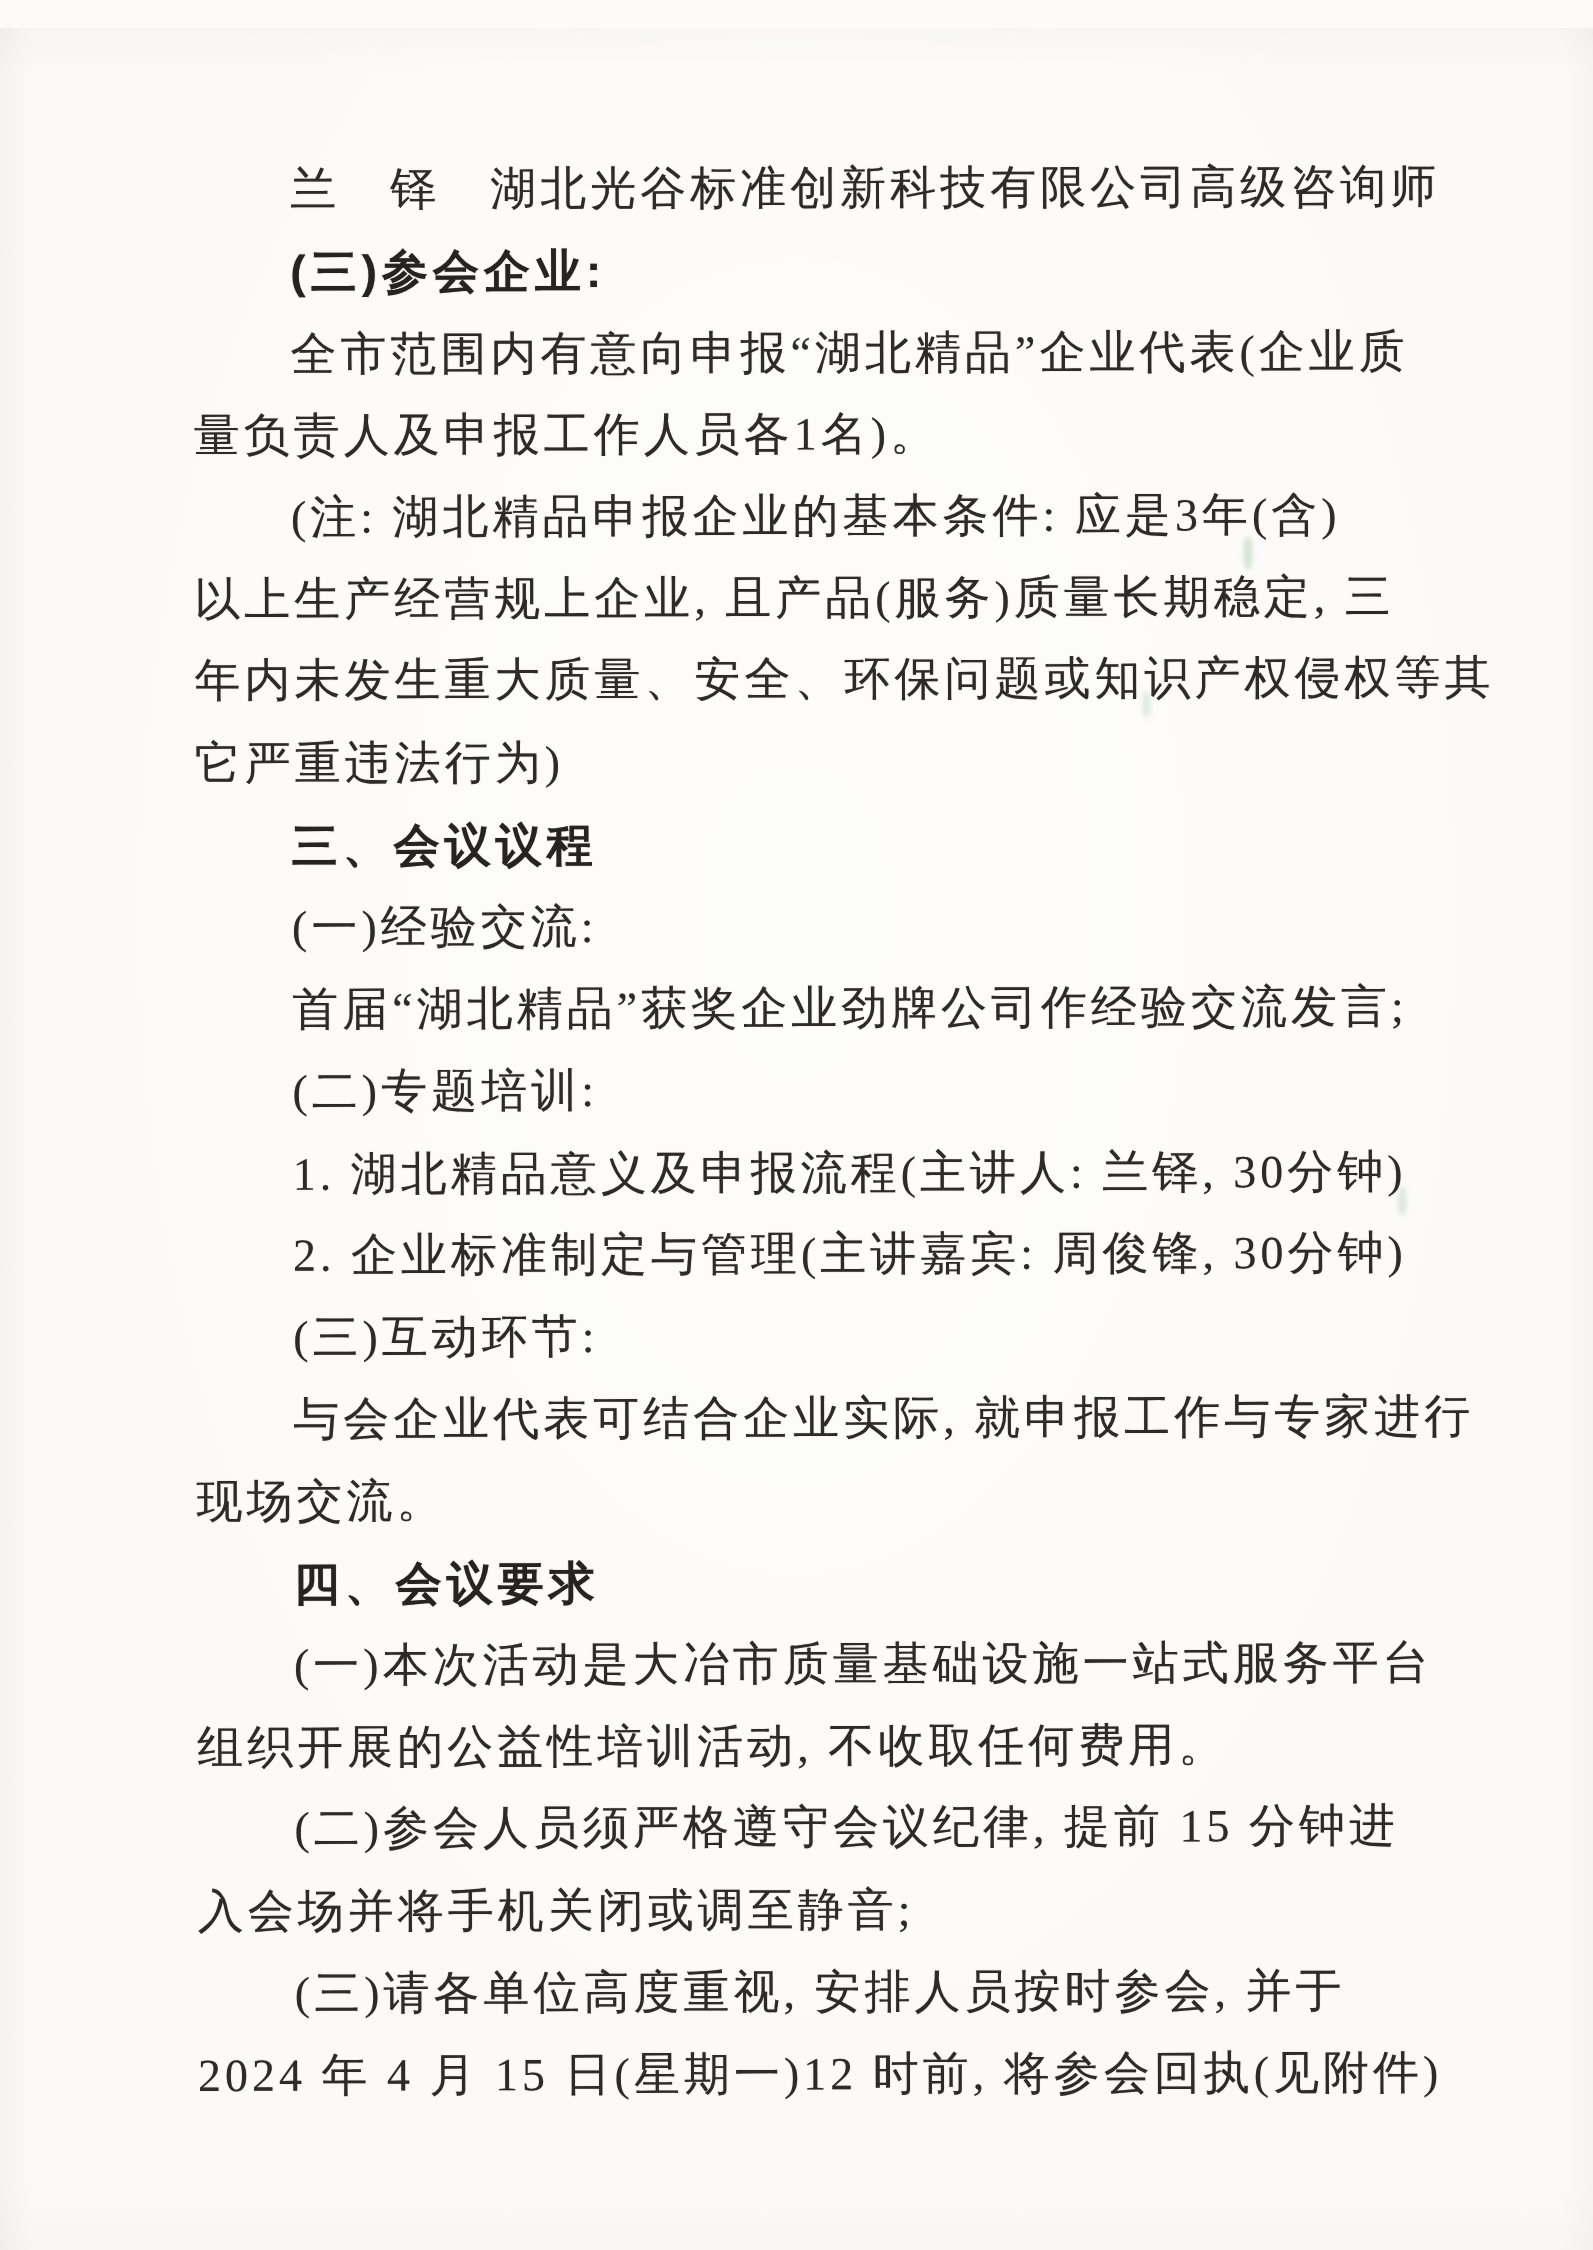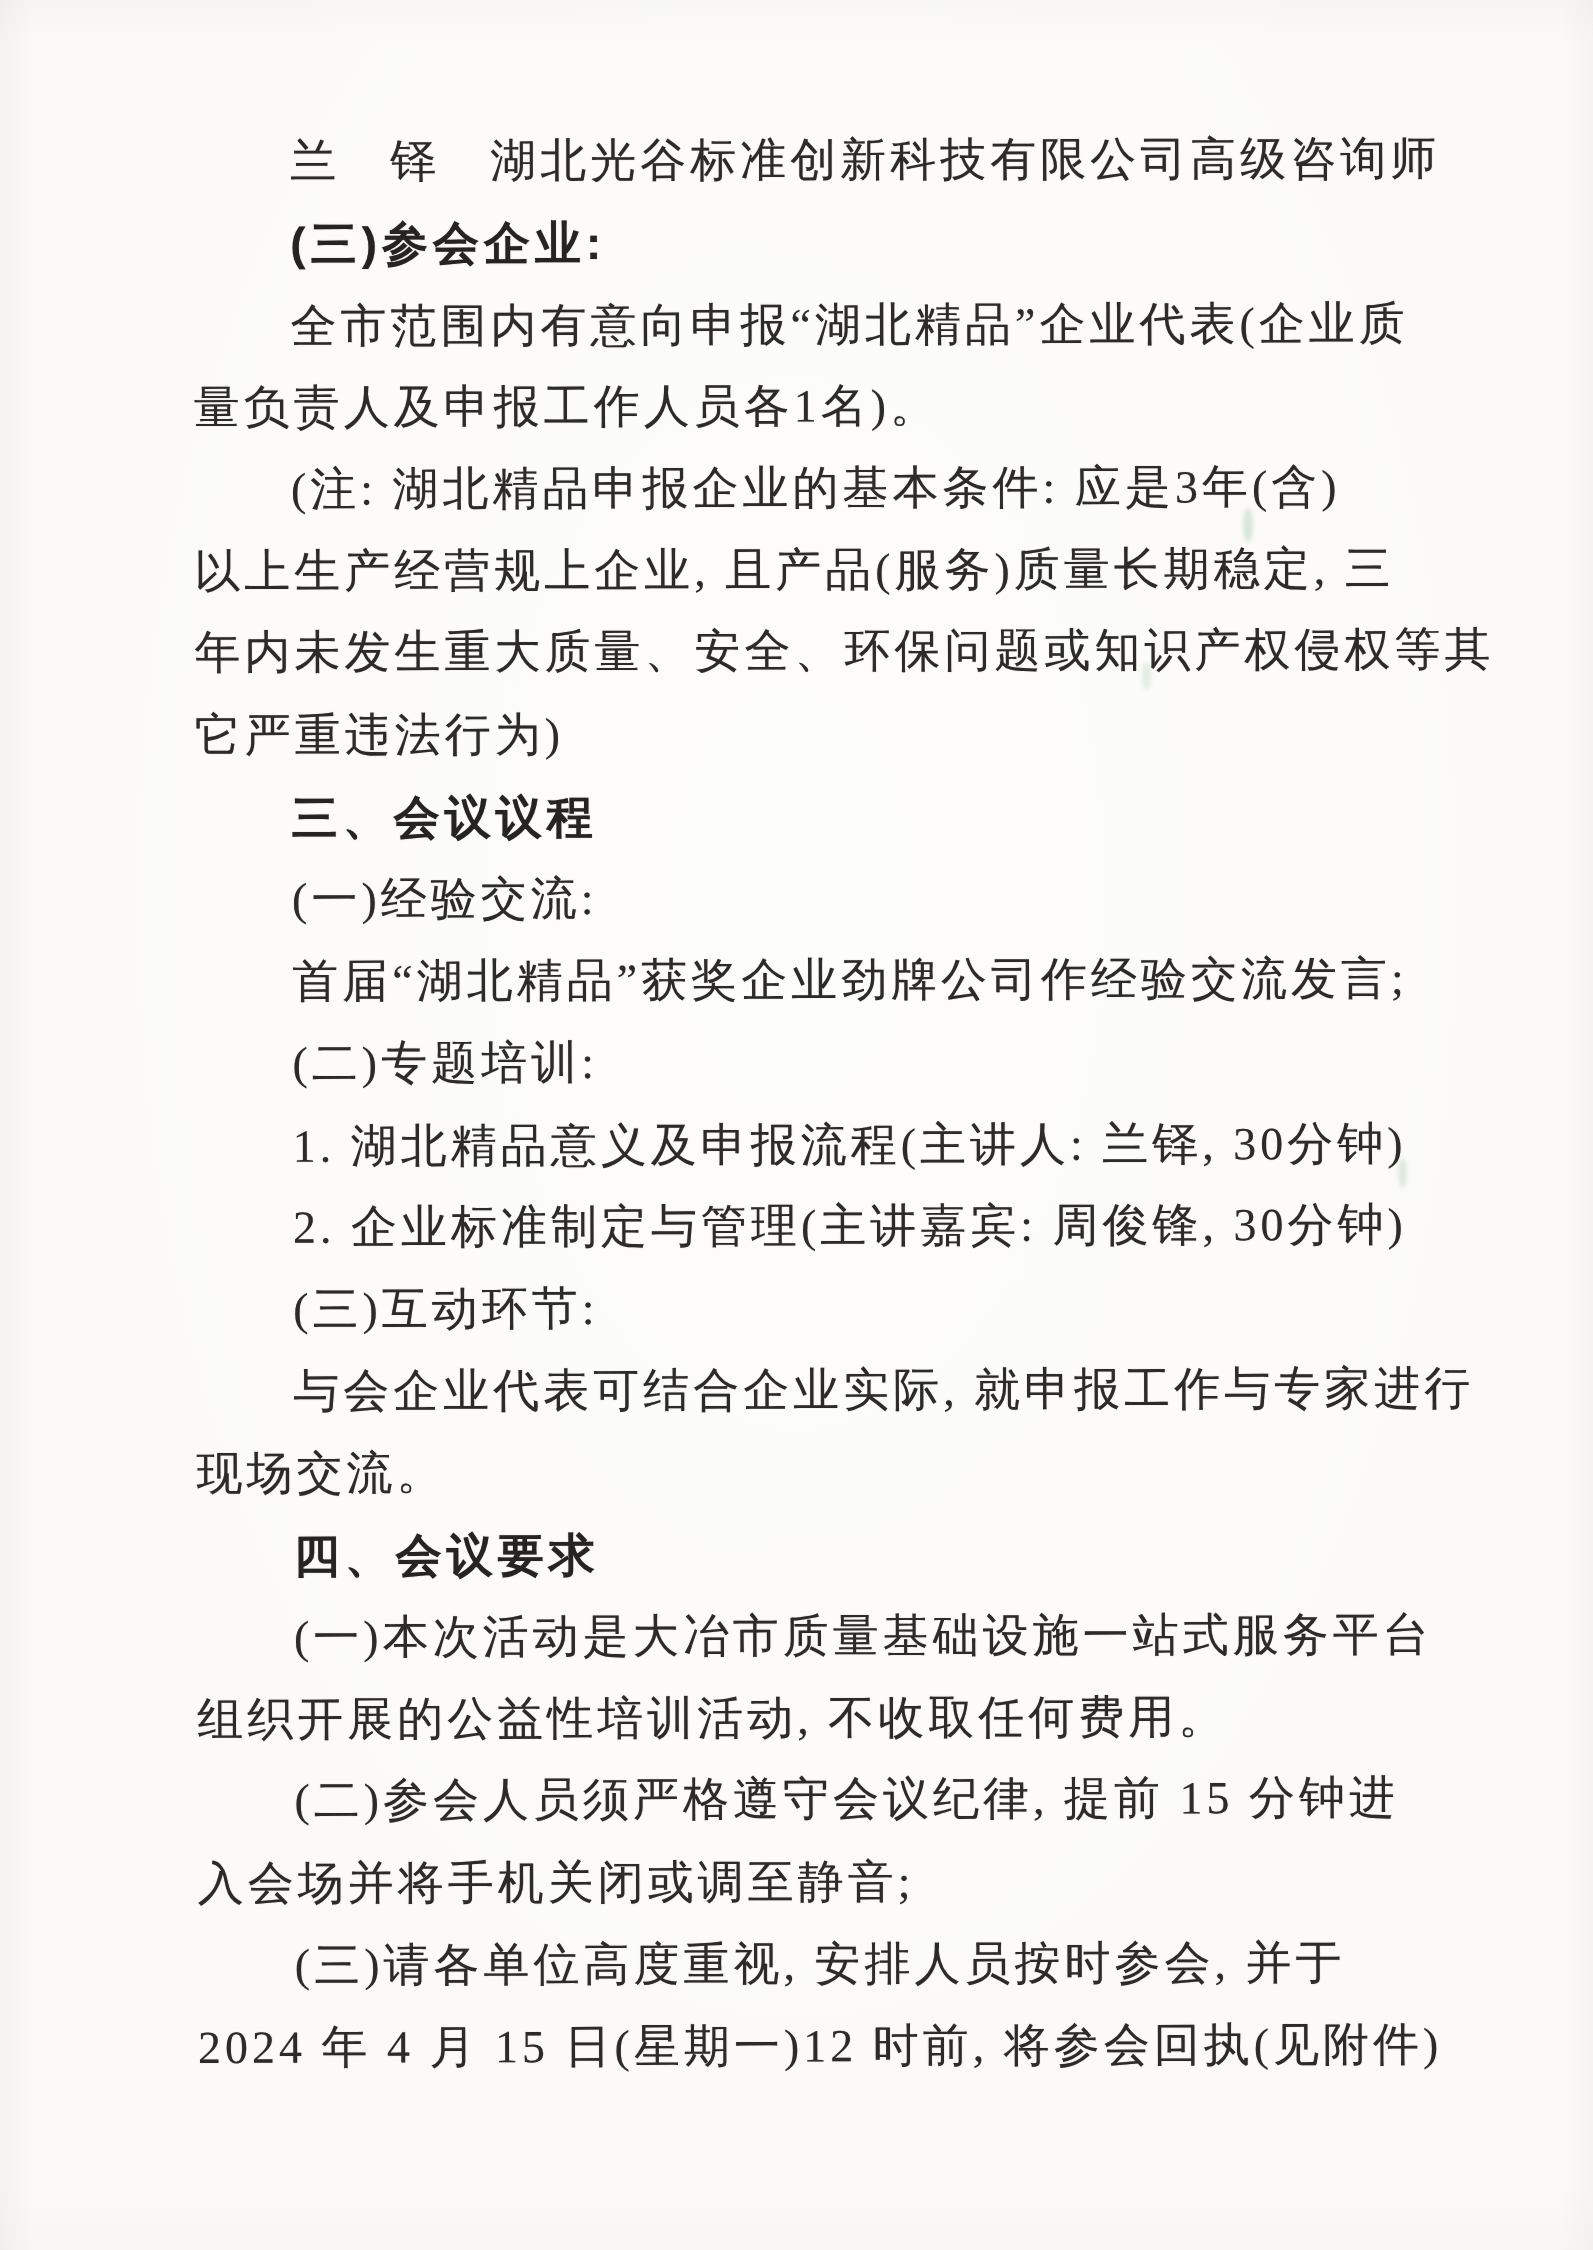--- a/index.html
+++ b/index.html
@@ -15,20 +15,21 @@
     font-family: "Liberation Serif", "DejaVu Serif", serif;
   }
   .page {
     position: absolute;
     inset: 0;
     background:
       radial-gradient(ellipse at 50% 40%, rgba(255,255,255,0.6) 0%, rgba(255,255,255,0) 70%),
       linear-gradient(90deg, rgba(120,120,118,0.06) 0%, rgba(255,255,255,0) 2%, rgba(255,255,255,0) 98%, rgba(140,140,138,0.05) 100%),
       linear-gradient(180deg, rgba(150,150,148,0.05) 0%, rgba(255,255,255,0) 2%, rgba(255,255,255,0) 97%, rgba(150,150,148,0.04) 100%),
       #fbfaf8;
+    margin-top: 28px;
   }
   .content {
     position: absolute;
     left: 193px;
     top: 121px;
     width: 1330px;
     transform: rotate(-0.15deg);
     transform-origin: 0 0;
   }
   .line {

